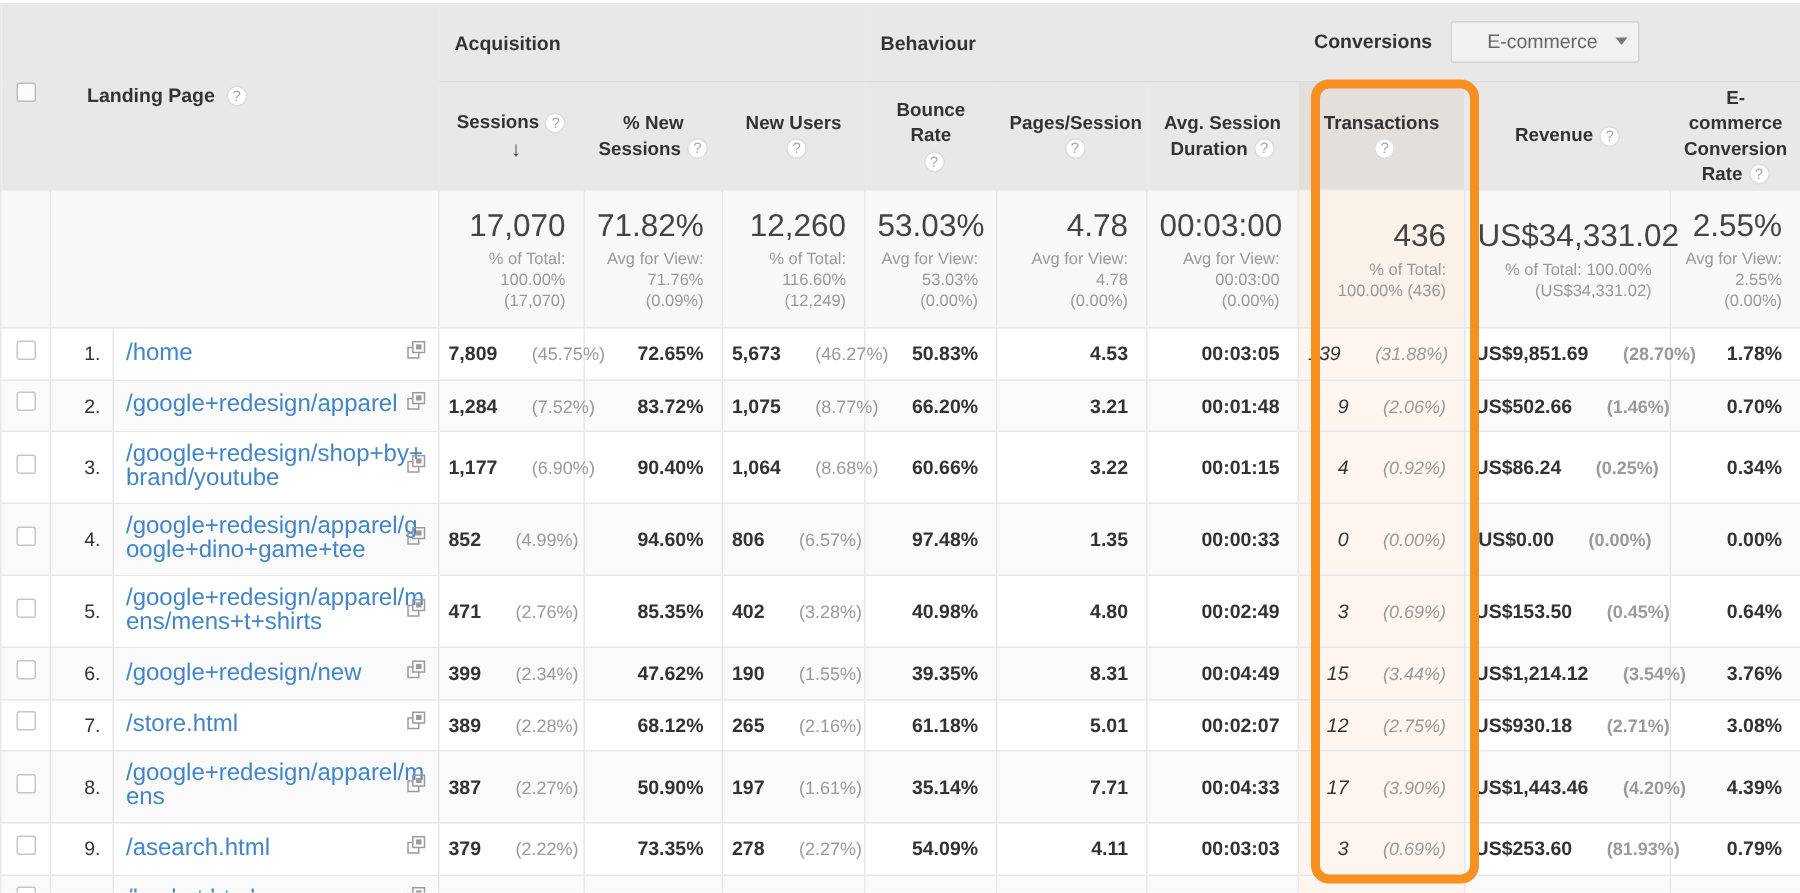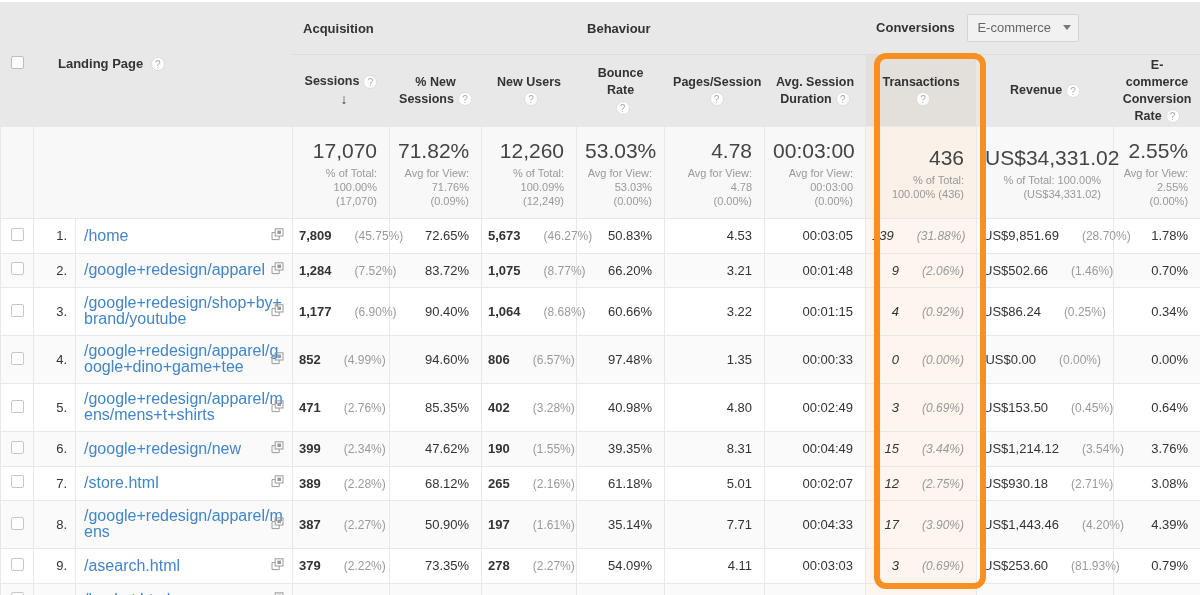--- a/index.html
+++ b/index.html
@@ -36,21 +36,21 @@
     text-align: left;
     padding: 0 0 0 10px !important;
     vertical-align: middle;
     border-bottom: 1px solid #dcdcdc !important;
   }
   .grp .gl { display:inline-block; vertical-align: middle; }
   .select-wrap {
     display: inline-flex; align-items: center;
     margin-left: 9px;
     height: 28px;
-    padding: 0 7px 0 9px;
+    padding: 0 7px 0 23px;
     background: #f1f1f1;
     border: 1px solid #d4d4d4;
     border-radius: 2px;
     font-weight: normal;
     font-size: 13px;
     color: #666;
     vertical-align: middle;
     cursor: pointer;
   }
   .select-wrap .caret {
@@ -175,21 +175,21 @@
 
   td.num {
     text-align: right;
     font-size: 13px;
     color: #333;
     padding: 4px 12px 4px 6px !important;
     white-space: nowrap;
   }
   td.num .v { font-weight: bold; }
   td.num .p { color: #9a9a9a; font-size: 12px; margin-left: 23px; }
-  td.num.plain { font-weight: normal; }
+  td.num.plain { font-weight: bold; }
 
   
   td.hl, tr.datarow td.hl { background: #fdf5ee !important; font-style: italic; }
   th.hl-head { background: #e3dfda !important; }
   td.hl-sum { background: #faf1e8 !important; }
 
   
   .cb {
     display:inline-block;
     width: 13px; height: 13px;
@@ -312,21 +312,21 @@
       </td>
       <td class="sumcell">
         <div class="sum-big">71.82%</div>
         <div class="sum-sub">Avg for View:</div>
         <div class="sum-sub">71.76%</div>
         <div class="sum-sub">(0.09%)</div>
       </td>
       <td class="sumcell">
         <div class="sum-big">12,260</div>
         <div class="sum-sub">% of Total:</div>
-        <div class="sum-sub">100.09%</div>
+        <div class="sum-sub">116.60%</div>
         <div class="sum-sub">(12,249)</div>
       </td>
       <td class="sumcell">
         <div class="sum-big">53.03%</div>
         <div class="sum-sub">Avg for View:</div>
         <div class="sum-sub">53.03%</div>
         <div class="sum-sub">(0.00%)</div>
       </td>
       <td class="sumcell">
         <div class="sum-big">4.78</div>

